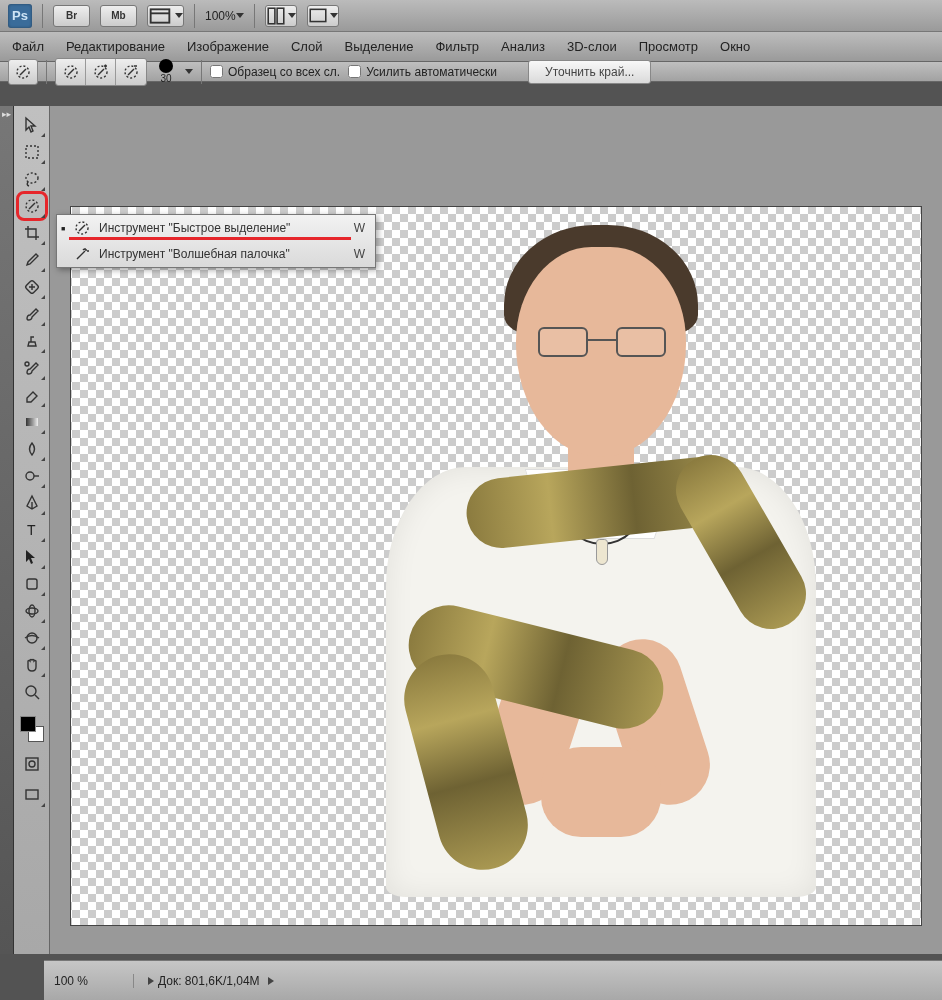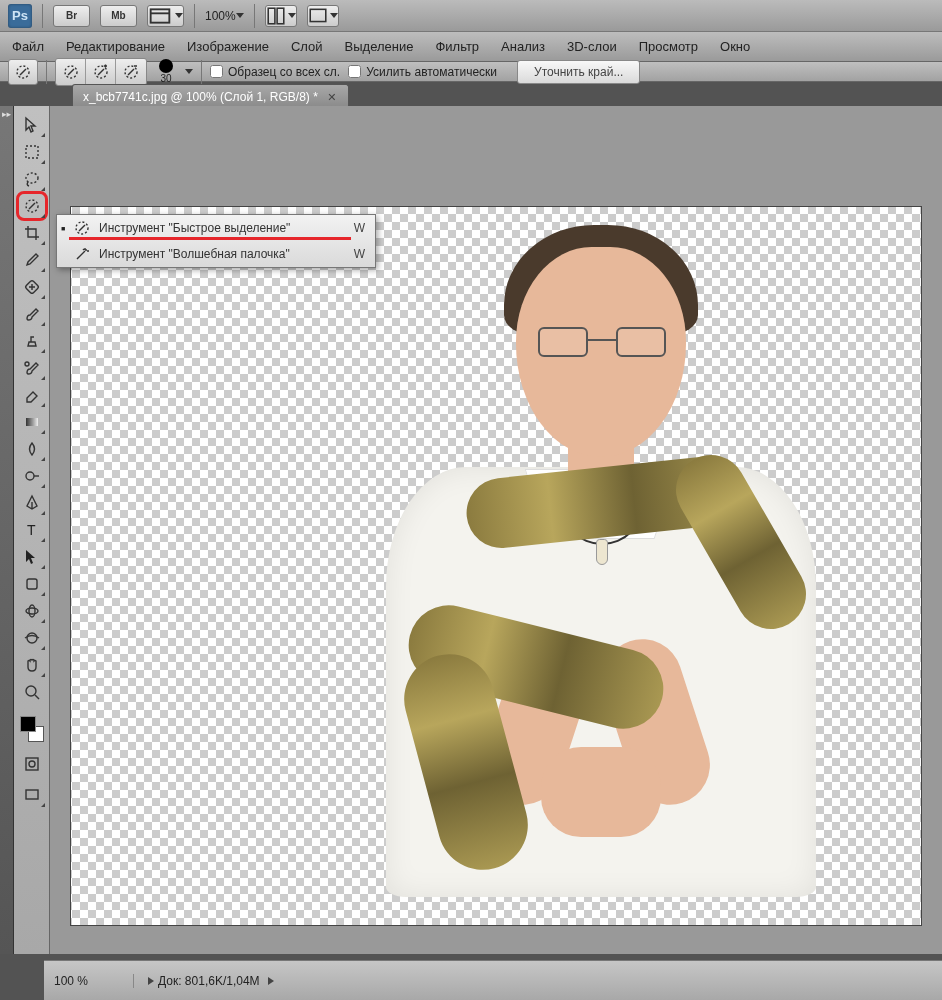--- a/index.html
+++ b/index.html
@@ -16,21 +16,21 @@
   .opt-icon { width: 30px; height: 26px; background: linear-gradient(#EEE,#CCC); border: 1px solid #888; border-radius: 3px; display: flex; align-items: center; justify-content: center; }
   .opt-icon svg { width: 18px; height: 18px; }
   .icon-group { display: flex; border: 1px solid #888; border-radius: 3px; overflow: hidden; }
   .icon-group .opt-icon { border: none; border-right: 1px solid #999; border-radius: 0; }
   .icon-group .opt-icon:last-child { border-right: none; }
   .brush-prev { display: flex; flex-direction: column; align-items: center; margin: 0 4px; }
   .brush-dot { width: 14px; height: 14px; background: #000; border-radius: 50%; }
   .brush-size { font-size: 10px; color: #222; }
   .chk { display: flex; align-items: center; gap: 5px; font-size: 12px; color: #222; }
   .chk input { width: 13px; height: 13px; }
-  .refine-btn { padding: 4px 16px; background: linear-gradient(#F8F8F8,#DADADA); border: 1px solid #888; border-radius: 3px; font-size: 12px; color: #444; margin-left: 12px; }
+  .refine-btn { padding: 4px 16px; background: linear-gradient(#F8F8F8,#DADADA); border: 1px solid #888; border-radius: 3px; font-size: 12px; color: #444; margin-left: 23px; }
   .tabstrip { height: 24px; background: #535353; display: flex; align-items: flex-end; padding-left: 72px; }
   .doc-tab { height: 22px; background: linear-gradient(#A8A8A8,#8C8C8C); color: #fff; font-size: 12px; padding: 3px 10px 0 10px; display: flex; align-items: center; gap: 8px; border-radius: 3px 3px 0 0; border: 1px solid #555; border-bottom: none; }
   .tab-close { width: 12px; height: 12px; display: flex; align-items: center; justify-content: center; font-size: 11px; color: #444; }
   .workspace { position: relative; display: flex; height: 848px; }
   .collapse-strip { width: 14px; background: linear-gradient(#777,#555); border-right: 1px solid #333; }
   .collapse-strip .arrows { color: #ddd; font-size: 9px; text-align: center; padding-top: 3px; }
   .toolbar { width: 36px; background: linear-gradient(#C0C0C0,#A8A8A8); border-right: 1px solid #666; display: flex; flex-direction: column; align-items: center; padding-top: 6px; gap: 1px; }
   .tool { width: 28px; height: 26px; display: flex; align-items: center; justify-content: center; position: relative; border-radius: 2px; }
   .tool.highlighted { outline: 3px solid #E6262B; outline-offset: -1px; border-radius: 6px; }
   .tool svg { width: 18px; height: 18px; }
@@ -168,24 +168,20 @@
   </label>
   <label class="chk">
     <input type="checkbox" style="">
     <span>Усилить автоматически</span>
   </label>
   <button class="refine-btn">Уточнить край...</button>
 </div>
 
 <div class="tabstrip">
   <div style="position:absolute; left:0; width:72px; height:24px;"></div>
-  <div class="doc-tab">
-    <span>x_bcb7741c.jpg @ 100% (Слой 1, RGB/8) *</span>
-    <span class="tab-close">✕</span>
-  </div>
 </div>
 
 <div class="workspace">
   <div class="collapse-strip">
     <div class="arrows">▸▸</div>
   </div>
 
   <div class="toolbar">
     <div class="tool">
         <svg viewBox="0 0 18 18">

